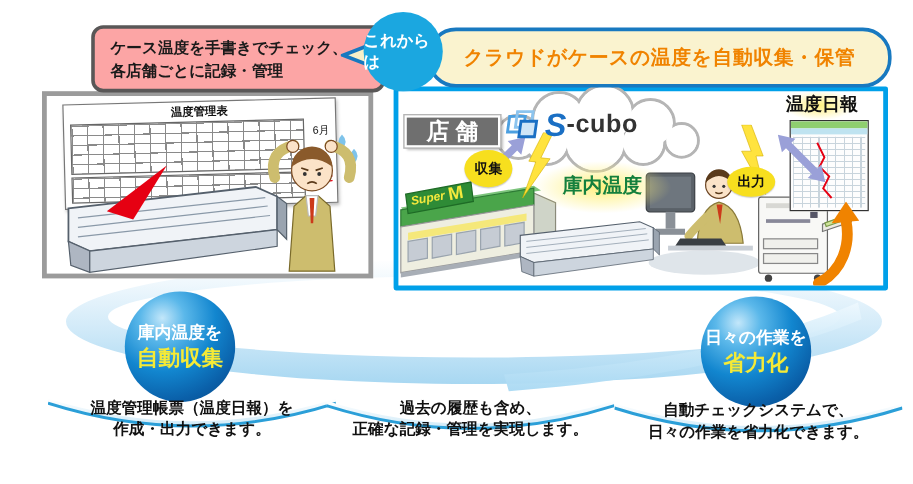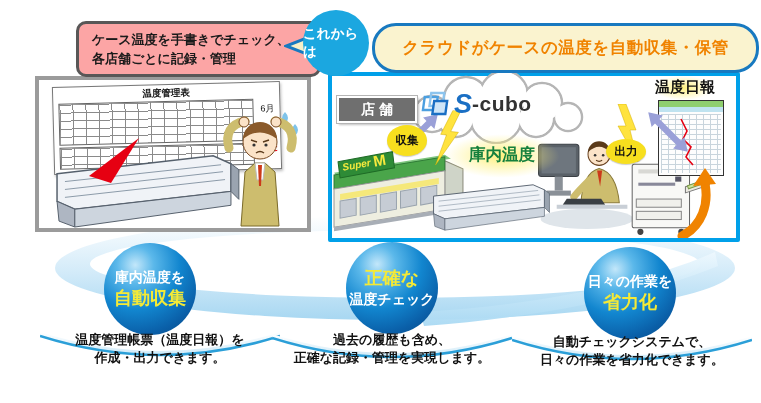--- a/index.html
+++ b/index.html
@@ -9,42 +9,42 @@
   
   .badge{border-radius:50%;display:flex;align-items:center;justify-content:center;
          color:#fff;font-weight:bold;z-index:6;}
   #badge-before{left:18px;top:13px;width:62px;height:62px;background:#8c8c8c;
                 border:4px solid #29abe2;font-size:14px;}
   #badge-after{left:303px;top:10px;width:66px;height:66px;background:#1ba7e0;font-size:13.5px;z-index:6;}
   #bubble-before{left:76px;top:21px;width:226px;height:50px;background:#fca5a5;
                  border:3px solid #595757;border-radius:10px;z-index:3;
                  display:flex;flex-direction:column;justify-content:center;padding-left:13px;}
   #bubble-before div{font-size:13px;font-weight:bold;color:#1a1a1a;line-height:1.5;}
-  #bubble-after{left:372px;top:23px;width:381px;height:44px;background:#faf3cf;
+  #bubble-after{left:356px;top:23px;width:381px;height:44px;background:#faf3cf;
                 border:3px solid #1879c0;border-radius:24px;z-index:3;
                 display:flex;align-items:center;justify-content:center;}
   #bubble-after span{color:#f08300;font-weight:bold;font-size:16.5px;letter-spacing:.5px;}
   #bubble-tail{left:284px;top:27px;z-index:4;}
   
   #panel-before{left:35px;top:76px;width:268px;height:148px;background:#fff;
                 border:4px solid #9b9b9b;z-index:2;}
   #panel-after{left:328px;top:72px;width:404px;height:162px;background:#fff;
                border:4px solid #00a0e9;z-index:2;border-radius:2px;}
   
   #sheet{left:14px;top:4px;width:226px;height:86px;background:#fff;border:1px solid #777;
          transform:rotate(-1.5deg);box-shadow:1px 2px 3px rgba(0,0,0,.25);}
   #sheet-title{text-align:center;font-size:9.5px;font-weight:bold;margin-top:2px;color:#111;}
   .sheet-grid{position:absolute;left:5px;right:26px;
       background-image:repeating-linear-gradient(#8a8a8a 0 1px,transparent 1px 8px),
                        repeating-linear-gradient(90deg,#8a8a8a 0 1px,transparent 1px 13px);
       border:1px solid #666;}
   #sheet-month{position:absolute;right:5px;top:20px;font-size:9px;color:#111;}
   #sheet-note{position:absolute;right:3px;top:62px;font-size:7px;color:#e60012;font-weight:bold;}
   
-  .namelabel{background:#6f6f6f;color:#fff;font-weight:bold;font-size:14px;
+  .namelabel{background:#6f6f6f;color:#fff;font-weight:bold;font-size:19px;
              display:flex;align-items:center;justify-content:center;
              border:2px solid #fff;box-shadow:0 0 0 1px #b5b5b5,2px 2px 2px rgba(0,0,0,.25);z-index:5;}
   
   .ylabel{background:#f7df1e;border-radius:50%;color:#111;font-weight:bold;font-size:11.5px;
           display:flex;align-items:center;justify-content:center;z-index:5;
           box-shadow:0 1px 1px rgba(0,0,0,.2);}
   #casetemp-glow{background:radial-gradient(ellipse at center,rgba(255,240,120,.95) 0%,rgba(255,240,120,0) 70%);z-index:4;}
   #casetemp{font-size:16.5px;font-weight:bold;color:#15803d;text-align:center;z-index:5;}
   #report-glow{background:radial-gradient(ellipse at center,rgba(255,240,120,.95) 0%,rgba(255,240,120,0) 72%);z-index:4;}
   #report-title{font-size:15px;font-weight:bold;color:#111;text-align:center;z-index:5;}
@@ -313,24 +313,20 @@
         </linearGradient>
       </defs>
     <path d="M 0,6 Q 120,44 240,6 L 240,10 Q 120,48 0,10 Z" fill="url(#dg3)"></path>
     <path d="M 0,10 Q 120,48 240,10" stroke="#2b9fd8" stroke-width="2.5" fill="none"></path>
   </svg>
 
   <div class="abs sphere" style="left:104px;top:243px;">
     <span class="w">庫内温度を</span>
     <span class="y">自動収集</span>
   </div>
-  <div class="abs sphere" style="left:346px;top:242px;">
-    <span class="y">正確な</span>
-    <span class="w">温度チェック</span>
-  </div>
   <div class="abs desc" style="left:30px;top:331px;width:260px;">
     <div>温度管理帳票（温度日報）を</div>
     <div>作成・出力できます。</div>
   </div>
 
   <div class="abs sphere" style="left:584px;top:247px;">
     <span class="w">日々の作業を</span>
     <span class="y">省力化</span>
   </div>
   <div class="abs desc" style="left:262px;top:331px;width:260px;">

